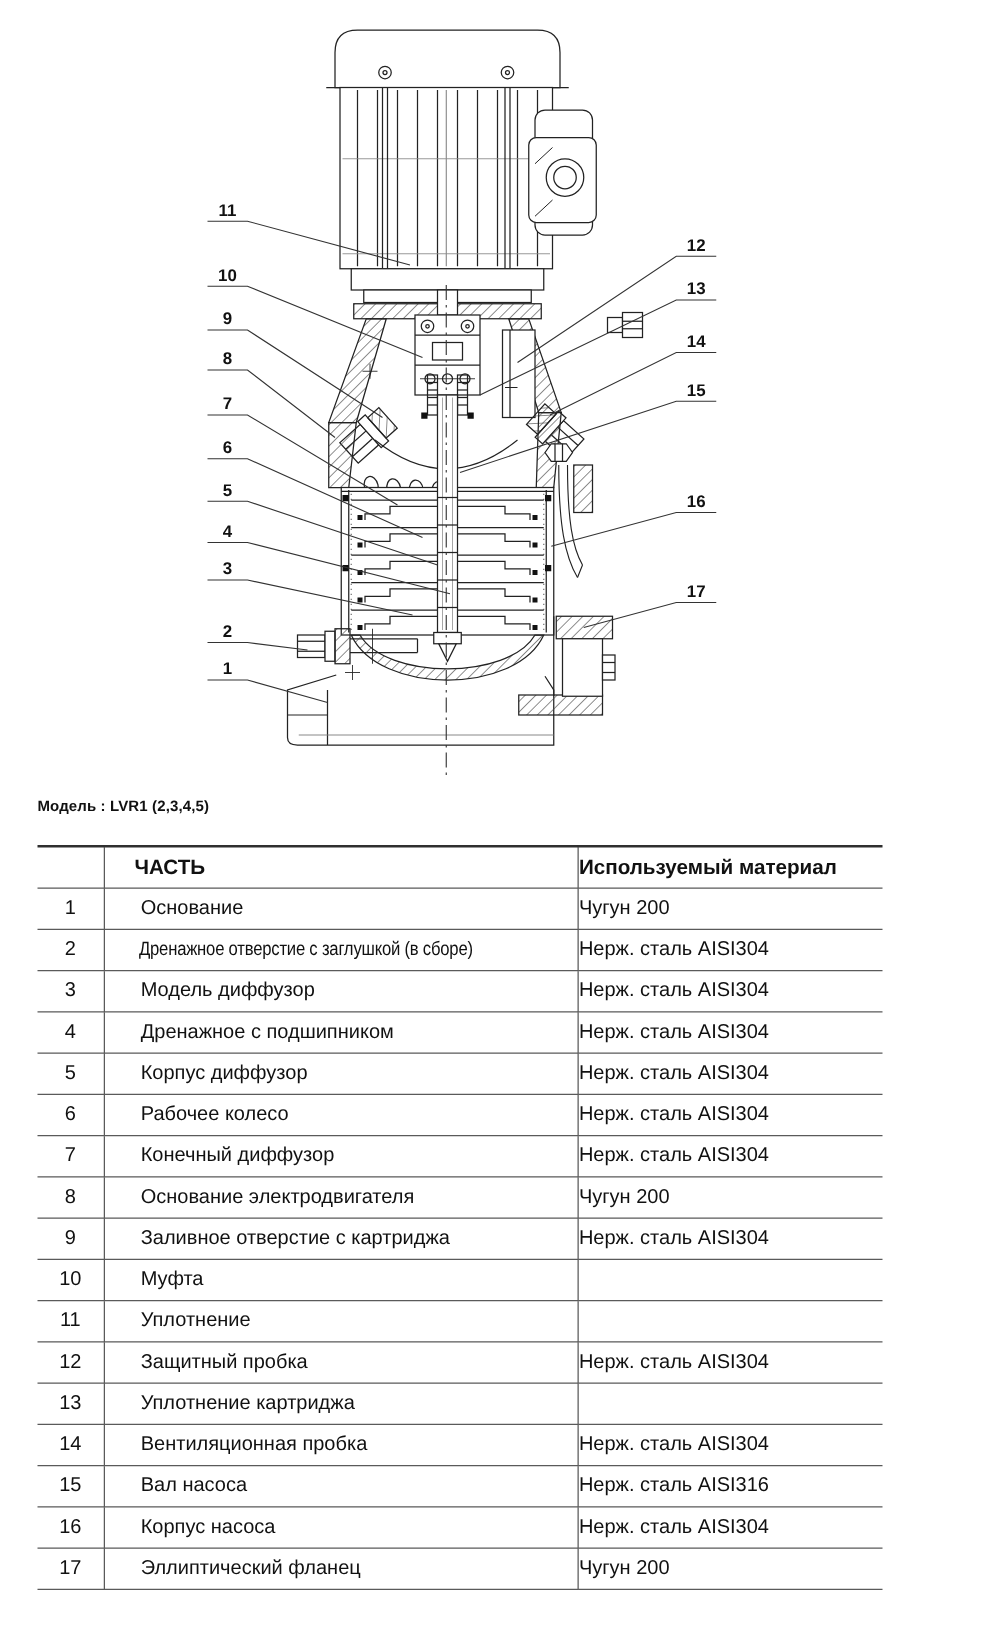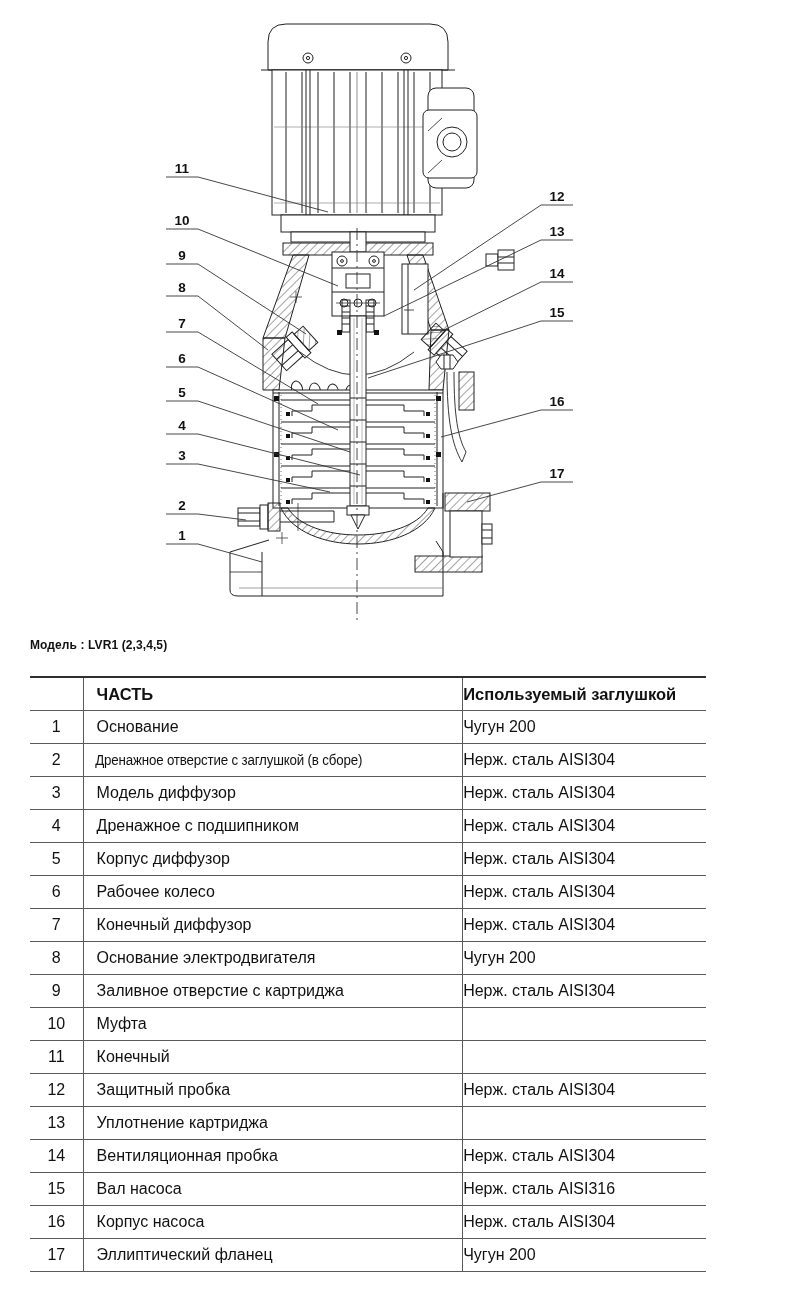--- a/index.html
+++ b/index.html
@@ -9,21 +9,21 @@
   #diagram text{font-family:"Liberation Sans",sans-serif;font-weight:bold;font-size:13.5px;fill:#111;}
   .title{position:absolute;left:30px;top:638px;font-size:12px;font-weight:bold;letter-spacing:.1px;}
   table.parts{position:absolute;left:30px;top:676px;width:676px;border-collapse:collapse;
               table-layout:fixed;border-top:2px solid #2f2f2f;}
   table.parts th,table.parts td{height:32px;padding:0;vertical-align:middle;white-space:nowrap;
               overflow:hidden;border-bottom:1px solid #5a5a5a;font-size:16px;}
   table.parts th{font-size:16.5px;font-weight:bold;text-align:left;}
   .c-num{width:53px;text-align:center;border-right:1px solid #5a5a5a;}
   .c-part{width:379px;padding-left:13px;border-right:1px solid #5a5a5a;}
   .c-mat{width:243px;padding-left:6px;}
-  table.parts td.c-part{padding-left:0;}
+  table.parts td.c-part{padding-left:16px;}
   td.c-part span{display:inline-block;padding-left:13px;}
   td.c-part span.condensed{font-size:15.5px;transform:scaleX(.86);transform-origin:0 60%;letter-spacing:-.2px;}
 </style>
 </head>
 <body>
 
 <div class="page">
 
   <svg id="diagram" width="789" height="632" viewBox="0 0 789 632" xmlns="http://www.w3.org/2000/svg">
     <defs>
@@ -302,22 +302,22 @@
 
   <table class="parts">
     <colgroup>
         <col style="width:53px">
         <col style="width:379px">
         <col style="width:243px">
       </colgroup>
     <thead>
       <tr>
         <th class="c-num"></th>
-        <th class="c-part" style="padding-left:13px">ЧАСТЬ</th>
-        <th class="c-mat">Используемый заглушкой</th>
+        <th class="c-part" style="padding-left:24px">ЧАСТЬ</th>
+        <th class="c-mat">Используемый материал</th>
       </tr>
     </thead>
     <tbody>
         <tr>
           <td class="c-num">1</td>
           <td class="c-part"><span>Основание</span></td>
           <td class="c-mat">Чугун 200</td>
         </tr>
         <tr>
           <td class="c-num">2</td>
@@ -359,21 +359,21 @@
           <td class="c-part"><span>Заливное отверстие с картриджа</span></td>
           <td class="c-mat">Нерж. сталь AISI304</td>
         </tr>
         <tr>
           <td class="c-num">10</td>
           <td class="c-part"><span>Муфта</span></td>
           <td class="c-mat"></td>
         </tr>
         <tr>
           <td class="c-num">11</td>
-          <td class="c-part"><span>Конечный</span></td>
+          <td class="c-part"><span>Уплотнение</span></td>
           <td class="c-mat"></td>
         </tr>
         <tr>
           <td class="c-num">12</td>
           <td class="c-part"><span>Защитный пробка</span></td>
           <td class="c-mat">Нерж. сталь AISI304</td>
         </tr>
         <tr>
           <td class="c-num">13</td>
           <td class="c-part"><span>Уплотнение картриджа</span></td>

